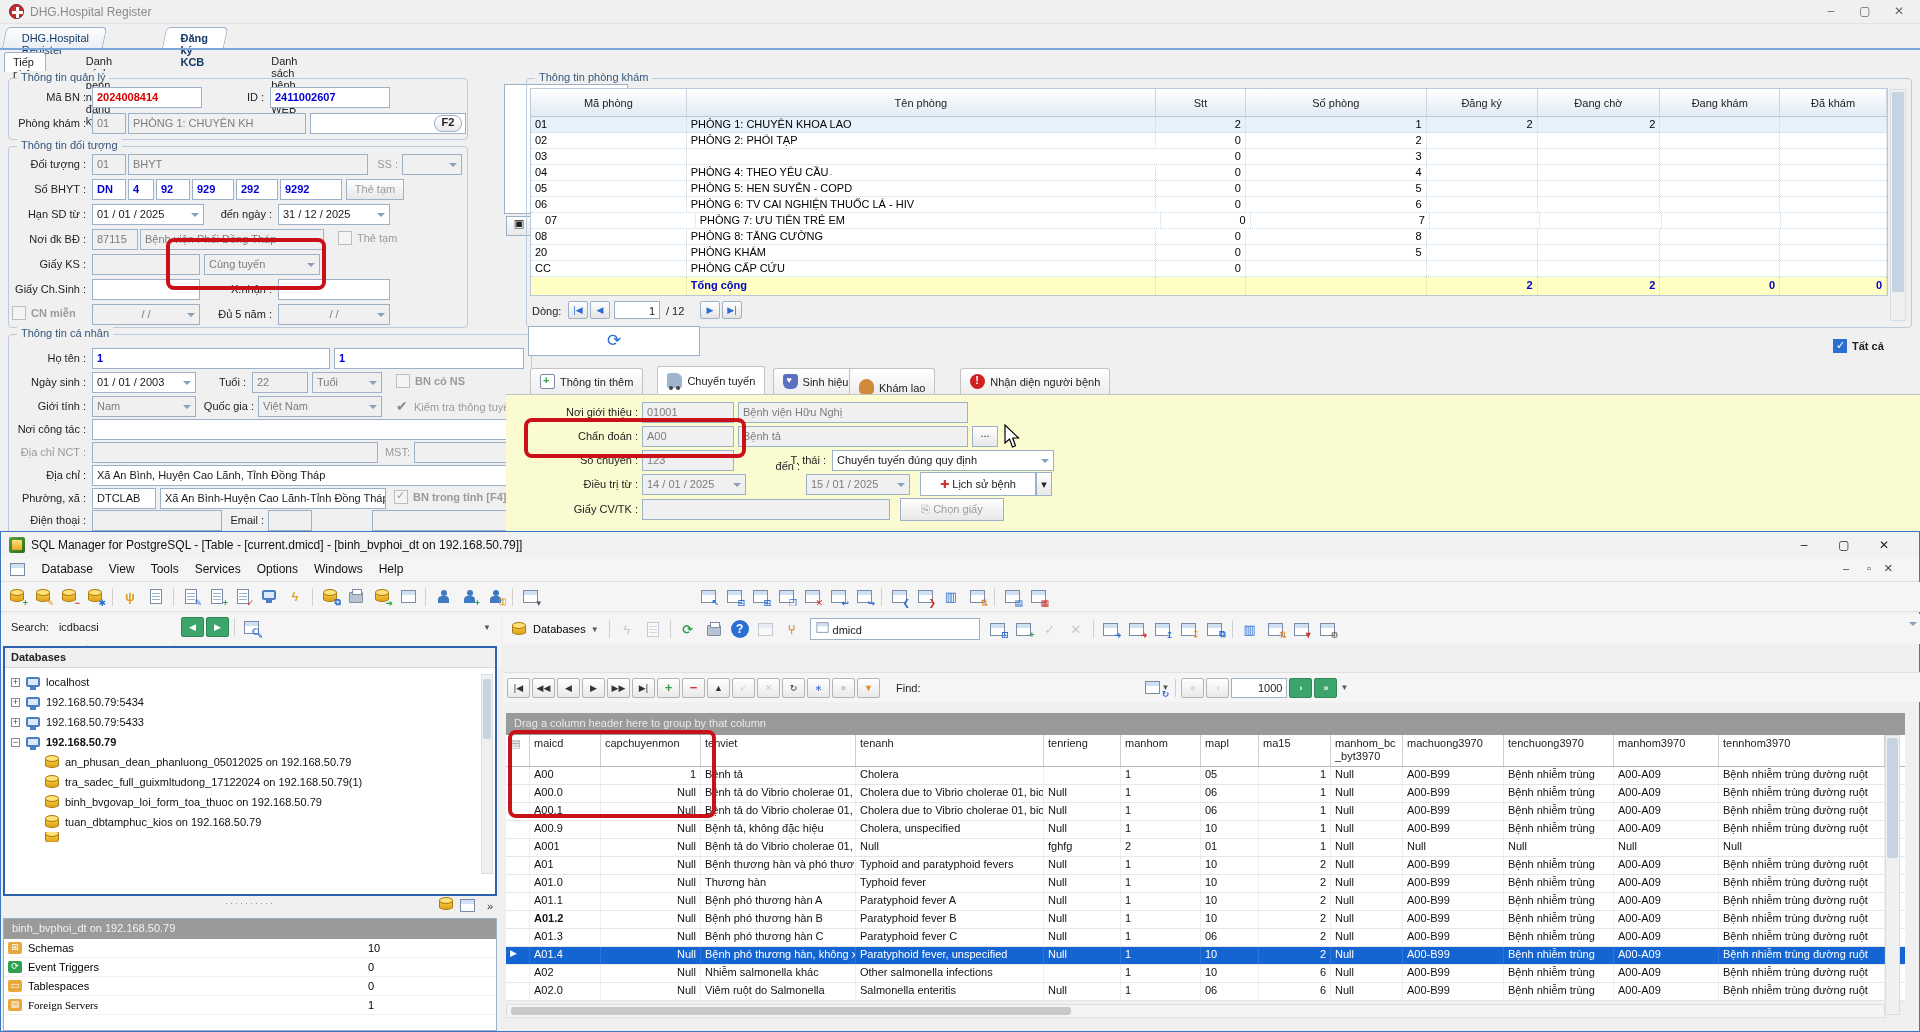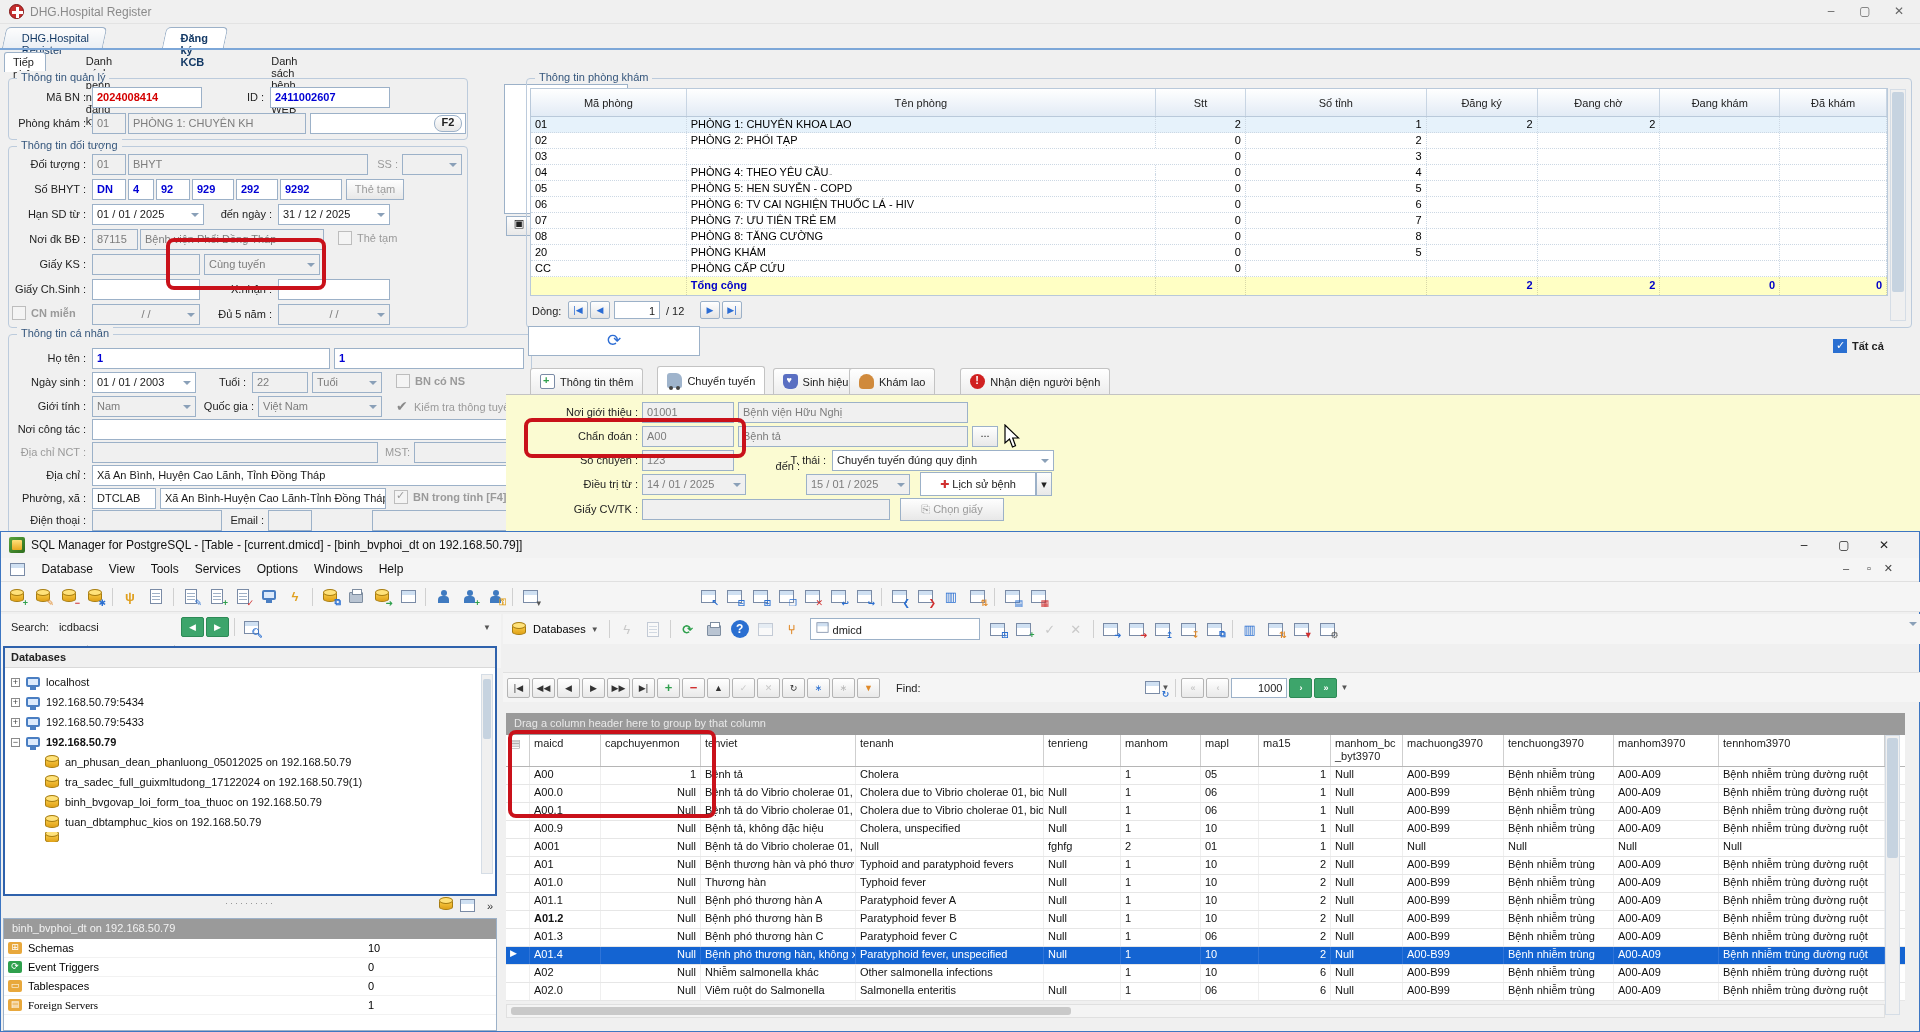--- a/index.html
+++ b/index.html
@@ -225,21 +225,21 @@
     <span class="fld dis ddl" style="left:372px;top:510px;width:152px"></span>
 
     <div class="grp" style="left:526px;top:78px;width:1386px;height:250px">
       <span class="gt" style="background:#f0f0f0">Thông tin phòng khám</span>
     </div>
     <div class="rt" id="roomtable">
         <div class="hd">
           <div style="width: 156px;">Mã phòng</div>
           <div style="width: 470px;">Tên phòng</div>
           <div style="width: 90px;">Stt</div>
-          <div style="width: 181px;">Số tỉnh</div>
+          <div style="width: 181px;">Số phòng</div>
           <div style="width: 111px;">Đăng ký</div>
           <div style="width: 123px;">Đang chờ</div>
           <div style="width: 120px;">Đang khám</div>
           <div style="width: 107px;">Đã khám</div>
         </div>
         <div class="rw hl">
           <div style="width: 156px;">01</div>
           <div style="width: 470px;">PHÒNG 1:  CHUYÊN KHOA LAO</div>
           <div class="num" style="width: 90px;">2</div>
           <div class="num" style="width: 181px;">1</div>
@@ -292,21 +292,21 @@
           <div style="width: 156px;">06</div>
           <div style="width: 470px;">PHÒNG 6: TV CAI NGHIỆN THUỐC LÁ - HIV</div>
           <div class="num" style="width: 90px;">0</div>
           <div class="num" style="width: 181px;">6</div>
           <div class="num" style="width: 111px;"></div>
           <div class="num" style="width: 123px;"></div>
           <div class="num" style="width: 120px;"></div>
           <div class="num" style="width: 107px;"></div>
         </div>
         <div class="rw">
-          <div style="width: 156px;">07</div>
+          <div style="width: 156px; margin-left: 10px;">07</div>
           <div style="width: 470px;">PHÒNG 7: ƯU TIÊN TRẺ EM</div>
           <div class="num" style="width: 90px;">0</div>
           <div class="num" style="width: 181px;">7</div>
           <div class="num" style="width: 111px;"></div>
           <div class="num" style="width: 123px;"></div>
           <div class="num" style="width: 120px;"></div>
           <div class="num" style="width: 107px;"></div>
         </div>
         <div class="rw">
           <div style="width: 156px;">08</div>
@@ -378,21 +378,21 @@
             <span style="position:absolute;right:2px;bottom:-2px;width:4px;height:4px;border-radius:50%;background:#444"></span>
           </span>
           <span>Chuyển tuyến</span>
         </div>
         <div class="dtab" style="left: 772.6px;">
           <span class="ticon" style="background:#5a6fc2;border-radius:3px 3px 6px 6px">
             <span style="position:absolute;left:4px;top:1px;color:#fff;font-size:9px">♥</span>
           </span>
           <span>Sinh hiệu</span>
         </div>
-        <div class="dtab" style="left: 849px;">
+        <div class="dtab" style="left: 849px; align-items: flex-end;">
           <span class="ticon" style="background:#d08a3c;border-radius:50% 50% 4px 4px"></span>
           <span>Khám lao</span>
         </div>
         <div class="dtab" style="left: 960.3px;">
           <span class="ticon" style="background:#d02020;border-radius:50%">
             <span style="position:absolute;left:5px;top:0px;color:#fff;font-weight:bold;font-size:11px">!</span>
           </span>
           <span>Nhận diện người bệnh</span>
         </div>
       </div>

